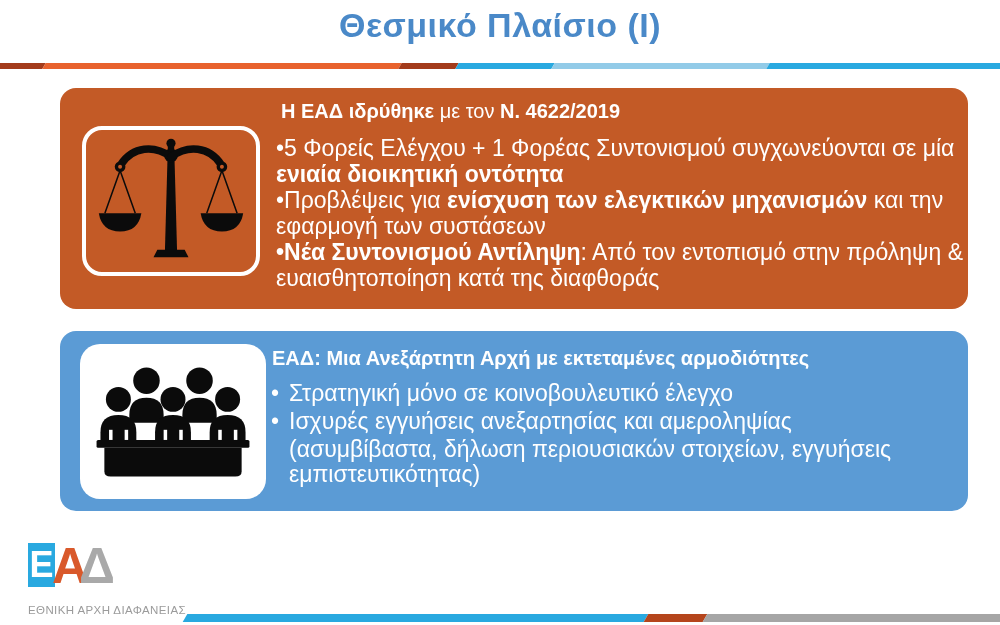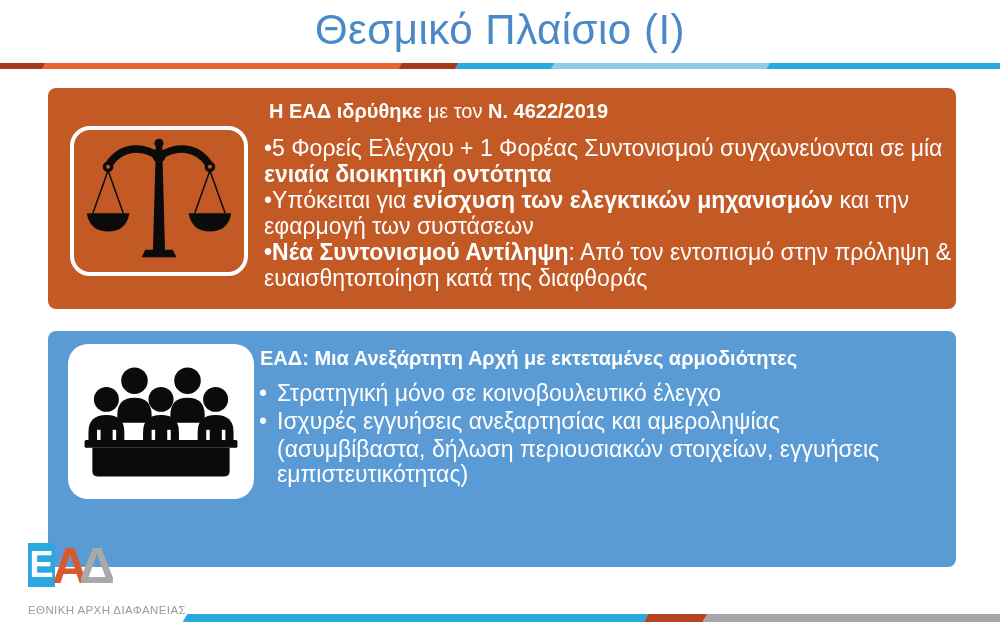--- a/index.html
+++ b/index.html
@@ -3,31 +3,31 @@
 <meta charset="utf-8">
 <style>
   html,body{margin:0;padding:0;background:#e9e9e9;}
   .slide{
     position:relative;width:1000px;height:625px;background:#ffffff;
     font-family:"Liberation Sans",sans-serif;overflow:hidden;margin:0 auto;
   }
   
   .title{
     position:absolute;top:6px;left:0;width:100%;text-align:center;margin:0;
-    font-size:42px;font-weight:normal;color:#4A89C8;letter-spacing:0.5px;
+    font-size:34px;font-weight:bold;color:#4A89C8;letter-spacing:0.5px;
   }
   
   .divider{position:absolute;left:0;width:1000px;overflow:hidden;}
   .divider.top{top:63px;height:6px;}
   .divider.bottom{top:614px;height:8px;}
   .seg{position:absolute;top:0;height:100%;transform:skewX(-30deg);}
   
-  .card{position:absolute;left:48px;width:908px;border-radius:8px;color:#fff;}
+  .card{position:absolute;left:60px;width:908px;border-radius:16px;color:#fff;}
   .card.orange{top:88px;height:221px;background:#C35A26;}
-  .card.blue{top:331px;height:236px;background:#5B9BD5;}
+  .card.blue{top:331px;height:180px;background:#5B9BD5;}
   .icon-frame{
     position:absolute;left:22px;top:38px;width:178px;height:150px;
     border:4px solid #ffffff;border-radius:20px;
     display:flex;align-items:center;justify-content:center;box-sizing:border-box;
   }
   .icon-panel{
     position:absolute;left:20px;top:13px;width:186px;height:155px;
     background:#ffffff;border-radius:20px;
     display:flex;align-items:center;justify-content:center;
   }
@@ -87,21 +87,21 @@
           <path d="M5,100 h56 q-4,24 -28,24 q-24,0 -28,-24 z"></path>
           <path d="M139,100 h56 q-4,24 -28,24 q-24,0 -28,-24 z"></path>
         </svg>
       </span>
     </div>
     <div class="card-header">
       <span class="b">Η ΕΑΔ ιδρύθηκε</span><span> με τον </span><span class="b">Ν. 4622/2019</span>
     </div>
     <div class="card-body">
       <p class="bullet-line"><span>•5 Φορείς Ελέγχου + 1 Φορέας Συντονισμού συγχωνεύονται σε μία </span><span class="b">ενιαία διοικητική οντότητα</span></p>
-      <p class="bullet-line"><span>•Υπόκειται για </span><span class="b">ενίσχυση των ελεγκτικών μηχανισμών</span><span> και την εφαρμογή των συστάσεων</span></p>
+      <p class="bullet-line"><span>•Προβλέψεις για </span><span class="b">ενίσχυση των ελεγκτικών μηχανισμών</span><span> και την εφαρμογή των συστάσεων</span></p>
       <p class="bullet-line"><span class="b">•Νέα Συντονισμού Αντίληψη</span><span>: Από τον εντοπισμό στην πρόληψη &amp; ευαισθητοποίηση κατά της διαφθοράς</span></p>
     </div>
   </div>
 
   <div class="card blue">
     <div class="icon-panel">
       <span>
         <svg width="156" height="120" viewBox="0 0 200 150" fill="#0b0b0b" xmlns="http://www.w3.org/2000/svg">
           <circle cx="66" cy="22" r="17"></circle>
           <circle cx="134" cy="22" r="17"></circle>

